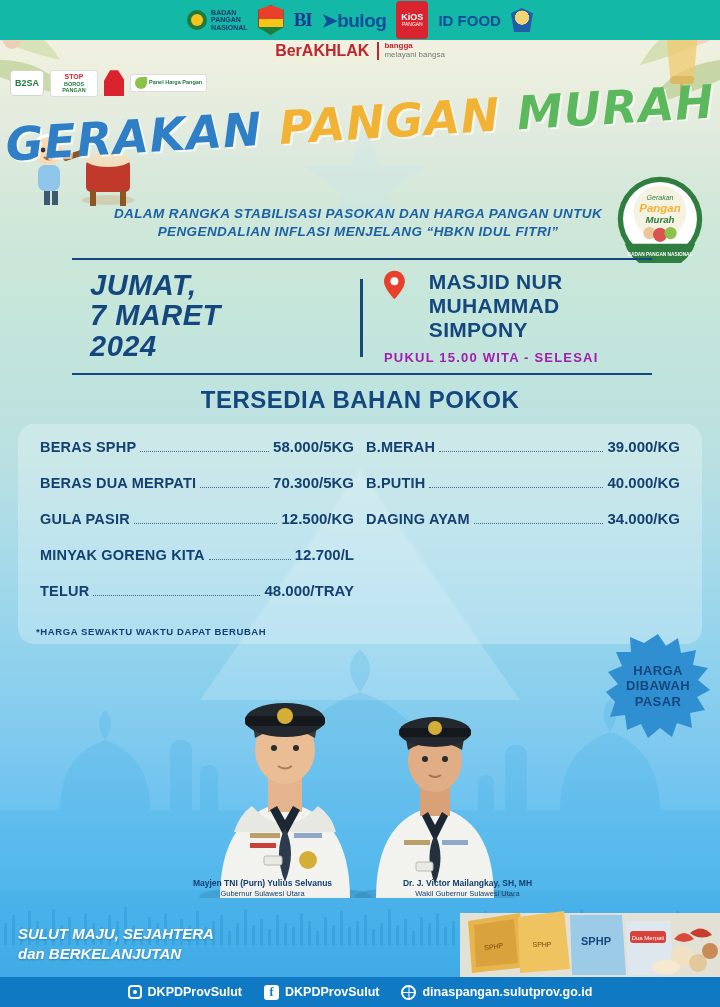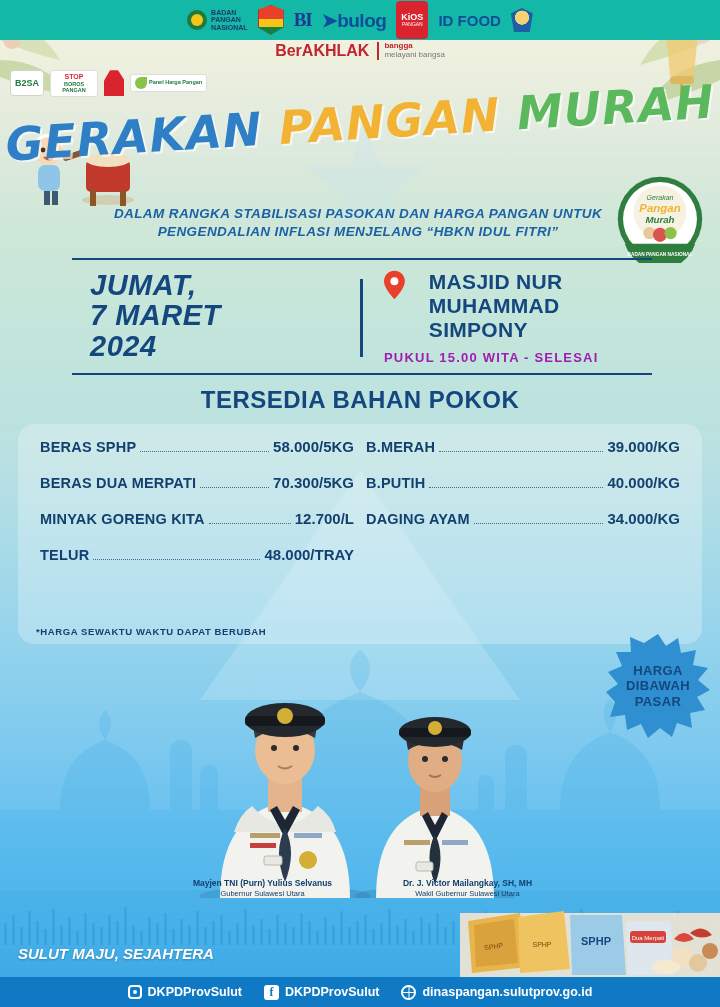--- a/index.html
+++ b/index.html
@@ -437,20 +437,25 @@
   <div class="price-col">
     <div class="price-row">
       <span class="price-name">BERAS SPHP</span>
       <span class="dots"></span>
       <span class="price-val">58.000/5KG</span>
     </div>
     <div class="price-row">
       <span class="price-name">BERAS DUA MERPATI</span>
       <span class="dots"></span>
       <span class="price-val">70.300/5KG</span>
+    </div>
+    <div class="price-row">
+      <span class="price-name">GULA PASIR</span>
+      <span class="dots"></span>
+      <span class="price-val">12.500/KG</span>
     </div>
     <div class="price-row">
       <span class="price-name">MINYAK GORENG KITA</span>
       <span class="dots"></span>
       <span class="price-val">12.700/L</span>
     </div>
     <div class="price-row">
       <span class="price-name">TELUR</span>
       <span class="dots"></span>
       <span class="price-val">48.000/TRAY</span>
@@ -632,20 +637,21 @@
       <rect x="684" y="20" width="3" height="20"></rect>
     <rect x="692" y="14" width="3" height="26"></rect>
       <rect x="700" y="24" width="3" height="16"></rect>
     <rect x="708" y="12" width="3" height="28"></rect>
       <rect x="714" y="20" width="3" height="20"></rect>
   </g>
 </svg>
 
 <div class="tagline">
   <div>SULUT MAJU, SEJAHTERA</div>
+  <div>dan BERKELANJUTAN</div>
 </div>
 
 <svg class="basket" viewBox="0 0 260 90">
   <g>
     <rect x="0" y="26" width="260" height="64" fill="#f4e7d4" opacity=".9"></rect>
 
     <path d="M8 34 l52 -8 l8 54 l-56 6z" fill="#e8b54d"></path>
     <path d="M14 38 l40 -6 l4 44 l-42 4z" fill="#d9a23c"></path>
     <text x="34" y="62" font-size="7" fill="#7a4b10" font-family="Liberation Sans" text-anchor="middle" transform="rotate(-8 34 62)">SPHP</text>
     <path d="M58 30 l46 -6 l6 58 l-50 4z" fill="#efc35f"></path>

